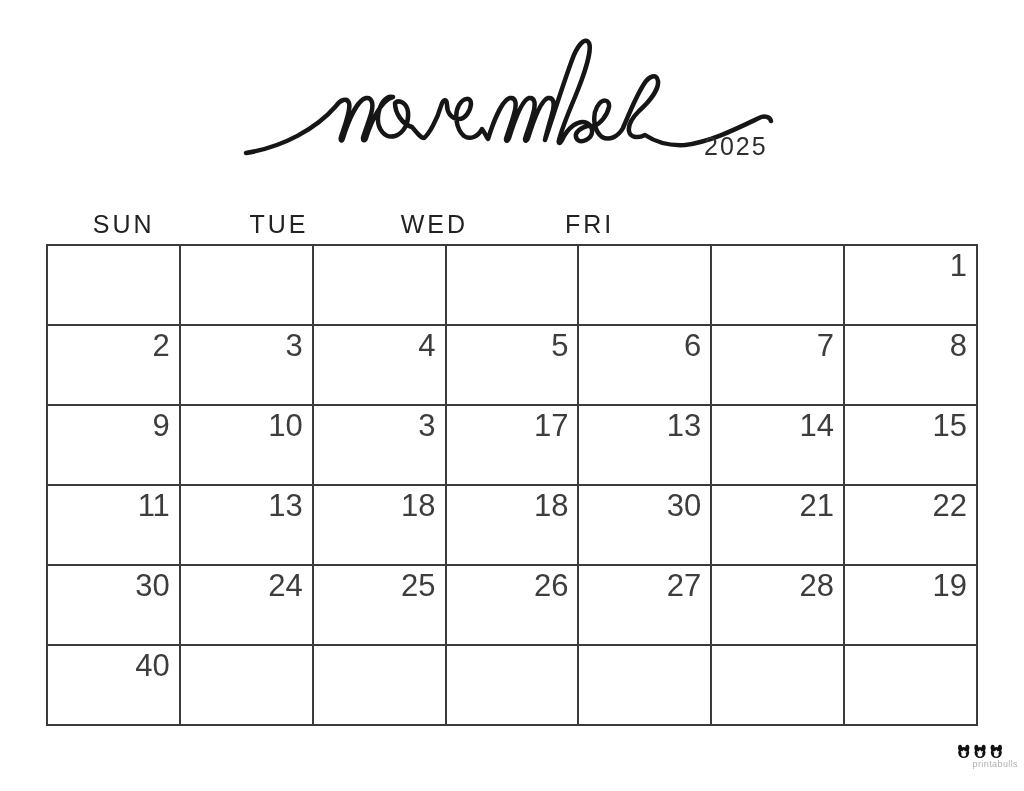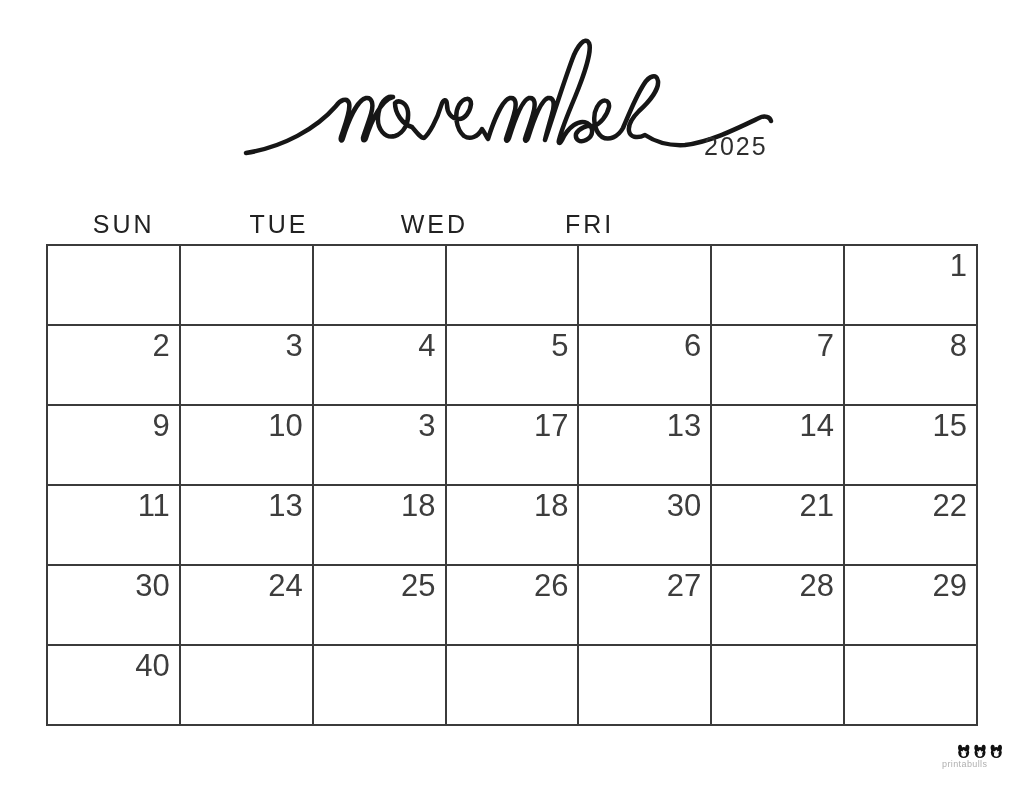--- a/index.html
+++ b/index.html
@@ -64,21 +64,21 @@
     font-weight: 300;
     color: #3d3d3d;
     line-height: 1.1;
     background: #ffffff;
   }
 
   
   .watermark {
     position: absolute;
     left: 942px; top: 744px; width: 76px;
-    text-align: left;
+    text-align: right;
   }
   .watermark svg { display: block; margin: 0 auto; width: 46px; height: 15px; }
   .watermark-text {
     font-size: 9px;
     letter-spacing: 0.4px;
     color: #b0b0b0;
     line-height: 10px;
   }
 </style>
 </head>
@@ -195,21 +195,21 @@
           <td class="cell">21</td>
           <td class="cell">22</td>
         </tr>
         <tr>
           <td class="cell">30</td>
           <td class="cell">24</td>
           <td class="cell">25</td>
           <td class="cell">26</td>
           <td class="cell">27</td>
           <td class="cell">28</td>
-          <td class="cell">29</td>
+          <td class="cell">19</td>
         </tr>
         <tr>
           <td class="cell">40</td>
           <td class="cell"></td>
           <td class="cell"></td>
           <td class="cell"></td>
           <td class="cell"></td>
           <td class="cell"></td>
           <td class="cell"></td>
         </tr>

